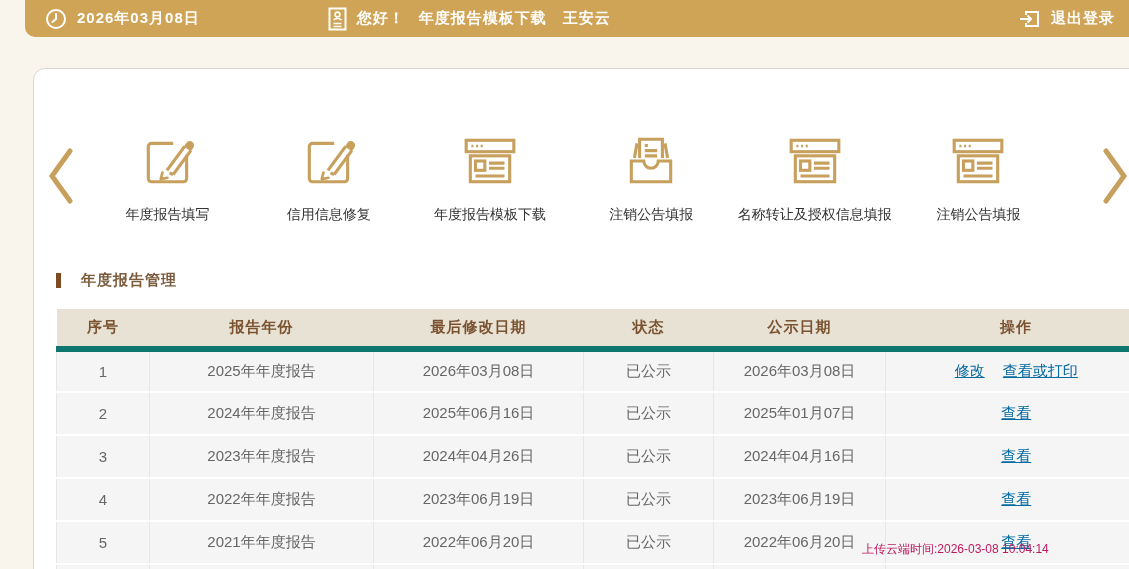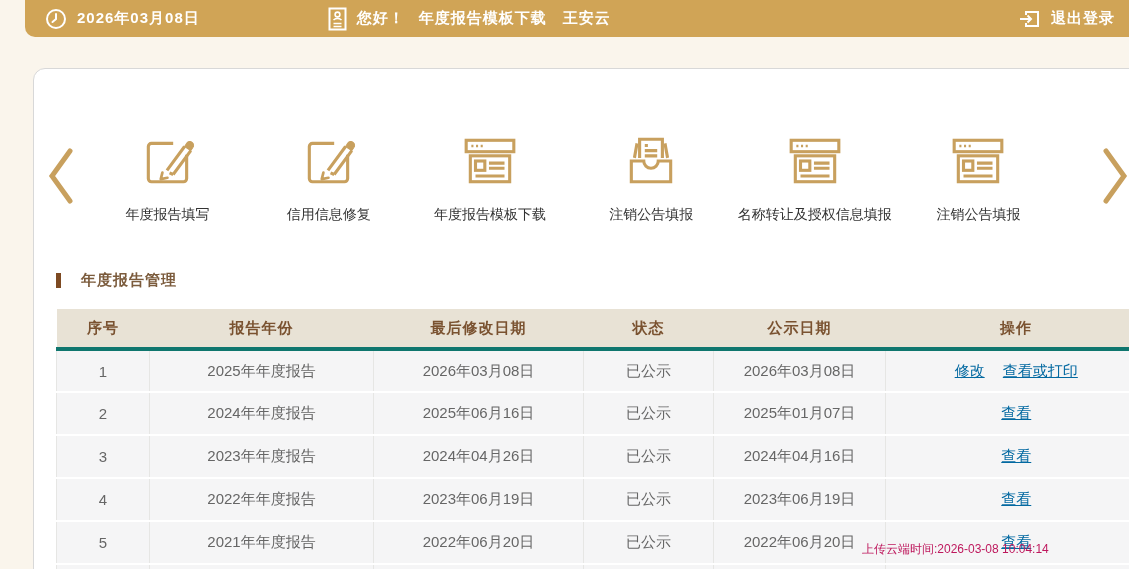--- a/index.html
+++ b/index.html
@@ -60,21 +60,21 @@
     margin-right:8px;
   }
 
   
   .report-table {
     position:absolute; left:22px; top:240px; width:1090px;
     border-collapse:collapse; table-layout:fixed;
   }
   .report-table th {
     background:#e8e2d5; color:#7a5230; font-size:15px; font-weight:bold;
-    height:40px; text-align:center; border-bottom:4px solid #0f766e;
+    height:40px; text-align:center; border-bottom:6px solid #0f766e;
     letter-spacing:1px;
   }
   .report-table td {
     background:#f5f5f6; color:#666; font-size:15px; height:43px;
     text-align:center; border-bottom:2px solid #fff;
     border-right:1px solid #e6e6e4;
   }
   .report-table td:first-child { border-left:1px solid #e6e6e4; }
   .report-table td:last-child { border-right:none; }
   .report-table a {

